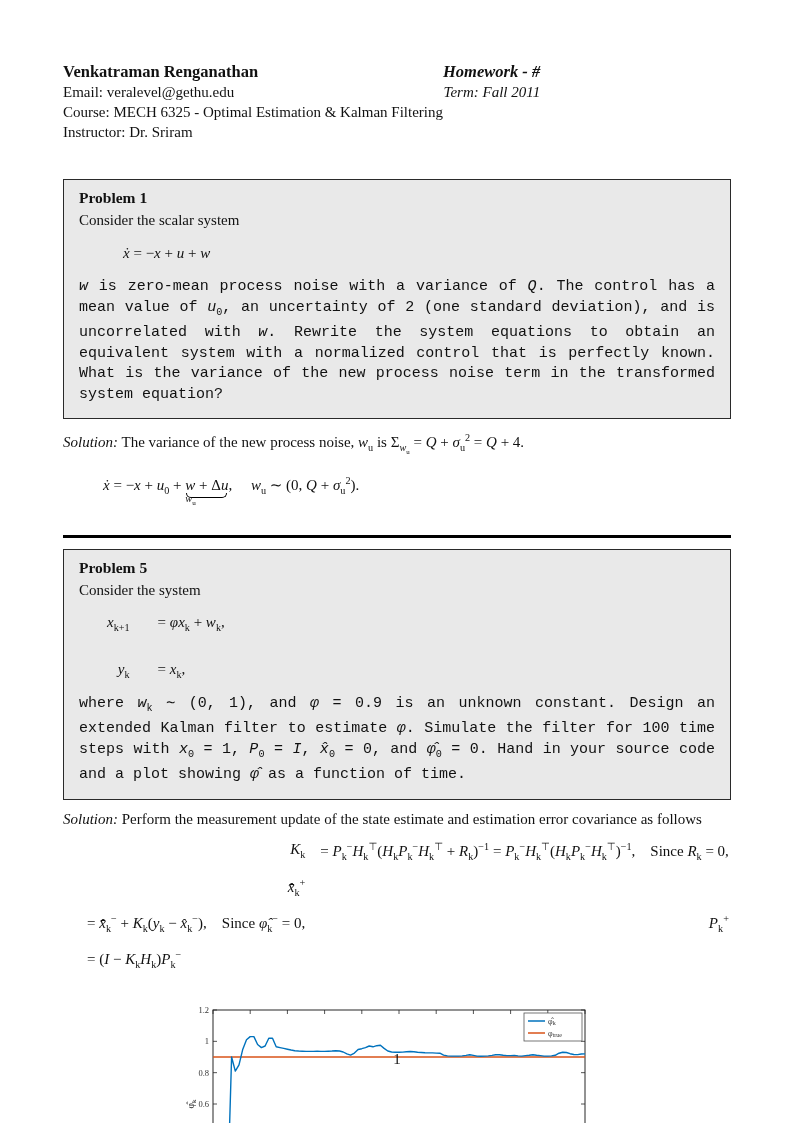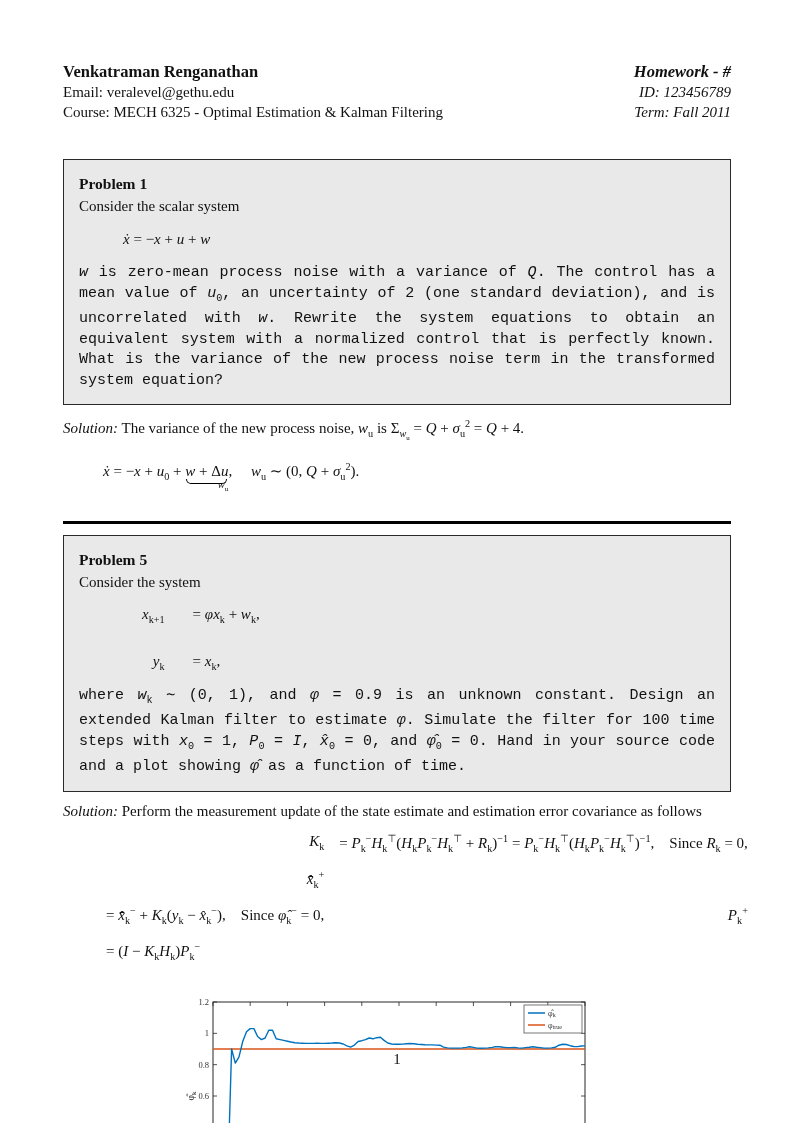--- a/index.html
+++ b/index.html
@@ -4,78 +4,78 @@
 <style>
   html,body { margin:0; padding:0; }
   body {
     width:794px; height:1123px; background:#ffffff; color:#111;
     font-family:"Liberation Serif", serif; font-size:15px; position:relative;
     overflow:hidden;
   }
   .content { padding:62px 63px 0 63px; }
 
   
-  .hdr { display:flex; justify-content:space-between; }
+  .hdr { display:flex; }
   .hdr-col { line-height:20px; }
   .hdr-col.right { text-align:right;font-style:italic; }
   .hdr-strong { font-weight:bold; font-size:16.5px; }
 
   
   .problem-box {
     background:#e9e9e9; border:1.3px solid #2a2a2a;
-    padding:15px 15px 13px 15px; margin-top:37px;
+    padding:9px 15px 13px 15px; margin-top:37px;
   }
   .problem-title { font-weight:bold; font-size:15.5px; margin-bottom:3px; }
   .prob-intro { line-height:20px; }
   .prob-eq { margin:15px 0 15px 44px; }
   .prob-body { text-align:justify; line-height:20.5px; margin-top:10px;font-family:Liberation Mono, monospace; }
 
-  .eq-grid { margin:14px 0 14px 63px; display:grid; grid-template-columns:max-content max-content; column-gap:5px; row-gap:8px;gap:28px; }
+  .eq-grid { margin:14px 0 14px 28px; display:grid; grid-template-columns:max-content max-content; column-gap:5px; row-gap:8px;gap:28px; }
   .eq-lhs { text-align:right; }
 
   
   .sol-para { margin-top:9px; line-height:20.5px; }
   .sol-label { font-style:italic; }
   .sol-eq { margin:12px 0 2px 40px; padding-bottom:26px; position:relative; }
-  .sol-eqs { margin:12px 0 6px 43px; display:grid; grid-template-columns:max-content max-content; column-gap:5px; row-gap:9px;gap:15px; }
+  .sol-eqs { margin:12px 0 6px 24px; display:grid; grid-template-columns:max-content max-content; column-gap:5px; row-gap:9px;gap:15px; }
 
   .hrule { height:3px; background:#000; margin-top:13px; }
 
   sub { font-size:68%; }
   sup { font-size:68%; }
 
   
   .ub { display:inline-block; position:relative; }
   .ub-brace { position:absolute; left:1px; right:1px; top:1.12em; height:4px;
     border-left:1.2px solid #000; border-right:1.2px solid #000;
     border-bottom:1.4px solid #000; border-radius:0 0 6px 6px; }
-  .ub-lab { position:absolute; top:1.55em; left:0; right:0; text-align:right; font-size:10.5px; }
+  .ub-lab { position:absolute; top:1.55em; left:0; right:0; text-align:left; font-size:10.5px; }
 
   
   .fig { margin-top:30px; text-align:center; }
   .fig svg { display:inline-block; }
 
   .page-num { position:absolute; bottom:55px; left:0; width:100%; text-align:center; }
 
   i { font-style:italic; }
 </style>
 </head>
 <body>
 
 <div class="content">
 
   <div class="hdr">
     <div class="hdr-col">
       <div class="hdr-strong">Venkatraman Renganathan</div>
       <div>Email: veralevel@gethu.edu</div>
       <div>Course: MECH 6325 - Optimal Estimation &amp; Kalman Filtering</div>
+      <div>Instructor: Dr. Sriram</div>
     </div>
     <div class="hdr-col right">
       <div class="hdr-strong">Homework - #</div>
-      <div>ID: 123456789</div>
       <div>Term: Fall 2011</div>
     </div>
   </div>
 
   <div class="problem-box">
     <div class="problem-title">Problem 1</div>
     <div class="prob-intro">Consider the scalar system</div>
     <div class="prob-eq"><i>ẋ</i> = −<i>x</i> + <i>u</i> + <i>w</i></div>
     <div class="prob-body"><i>w</i> is zero-mean process noise with a variance of <i>Q</i>. The control has a mean value of <i>u</i><sub>0</sub>, an uncertainty of 2 (one standard deviation), and is uncorrelated with <i>w</i>. Rewrite the system equations to obtain an equivalent system with a normalized control that is perfectly known. What is the variance of the new process noise term in the transformed system equation?</div>
   </div>

